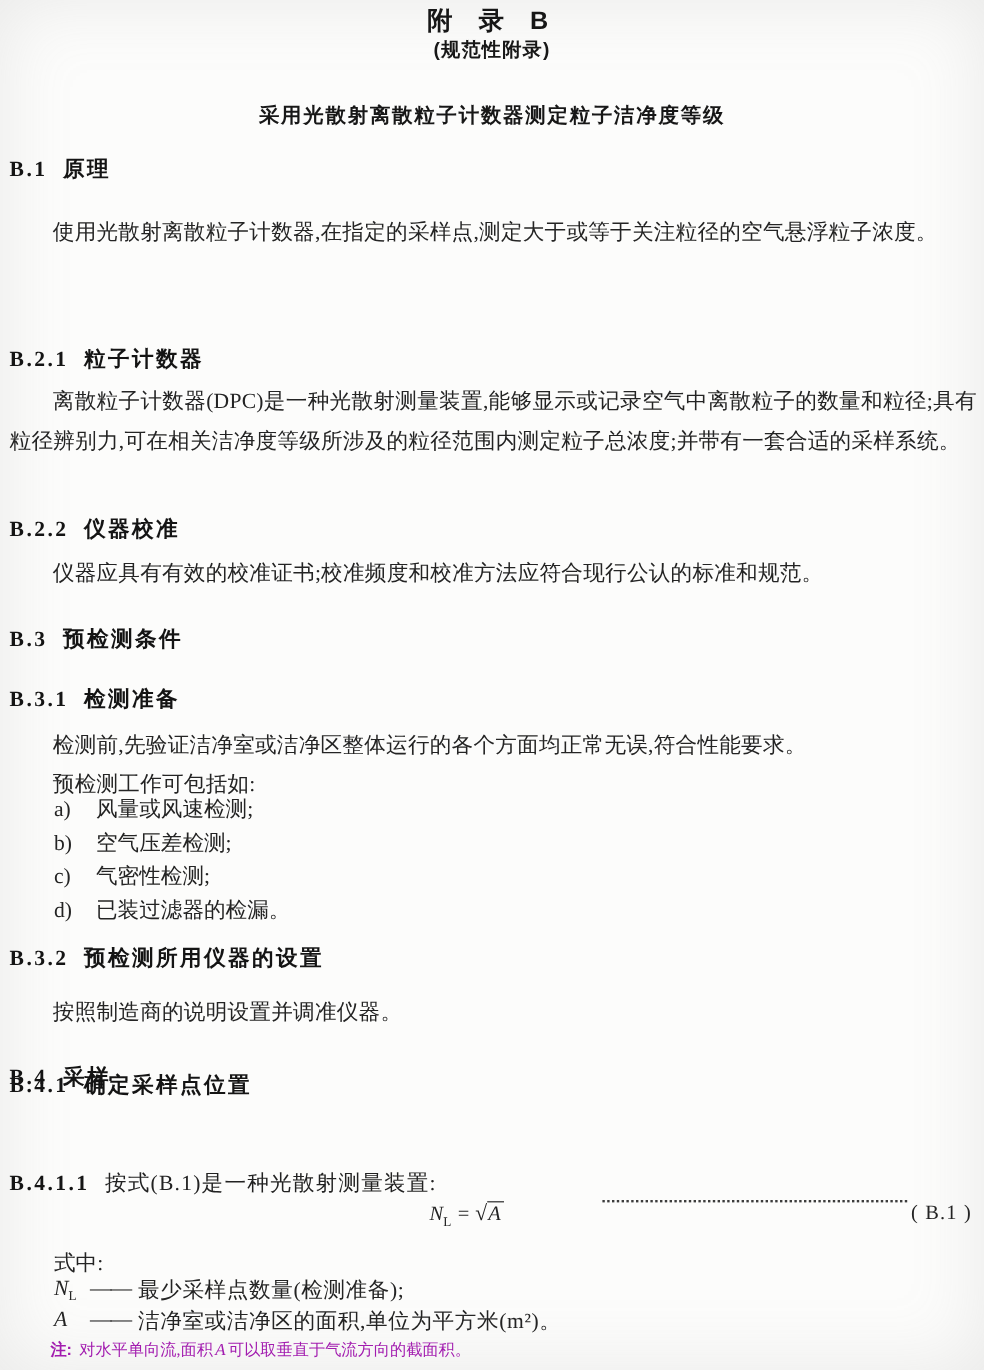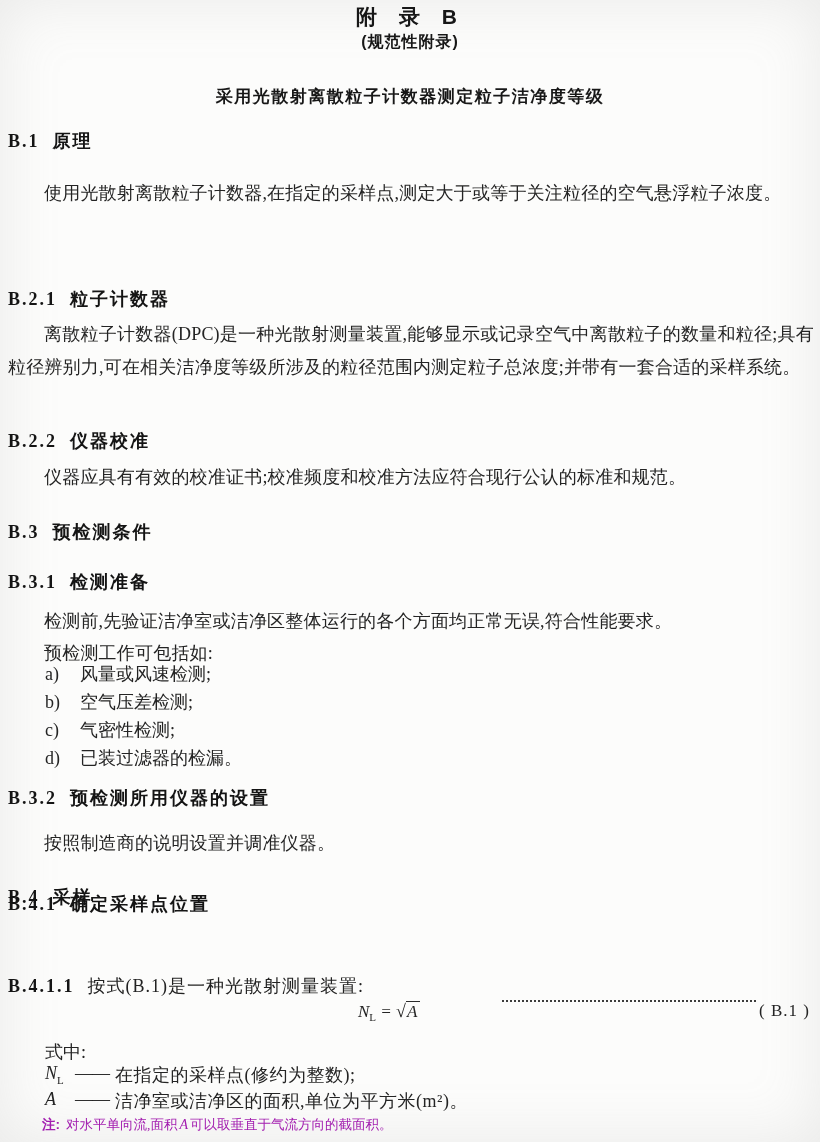--- a/index.html
+++ b/index.html
@@ -150,21 +150,21 @@
     <span class="f-expr"><span>N</span><sub>L</sub><span> = </span><span class="f-sqrt">√</span><span class="f-radicand">A</span></span>
     <span class="f-dots"></span>
     <span class="f-eqnum">( B.1 )</span>
   </div>
 
   <div class="where-label" style="top:1040px">式中:</div>
 
   <div class="def-row" style="top:1063px">
     <span class="def-var"><span>N</span><sub>L</sub></span>
     <span class="def-dash">——</span>
-    <span class="def-text">在指定的采样点(修约为整数);</span>
+    <span class="def-text">最少采样点数量(检测准备);</span>
   </div>
 
   <div class="def-row" style="top:1089px">
     <span class="def-var"><span>A</span><sub></sub></span>
     <span class="def-dash">——</span>
     <span class="def-text">洁净室或洁净区的面积,单位为平方米(m²)。</span>
   </div>
 
   <div class="note-row" style="top:1116px">
     <span class="note-label">注:</span><span>对水平单向流,面积</span><span class="note-var">A</span><span>可以取垂直于气流方向的截面积。</span>

